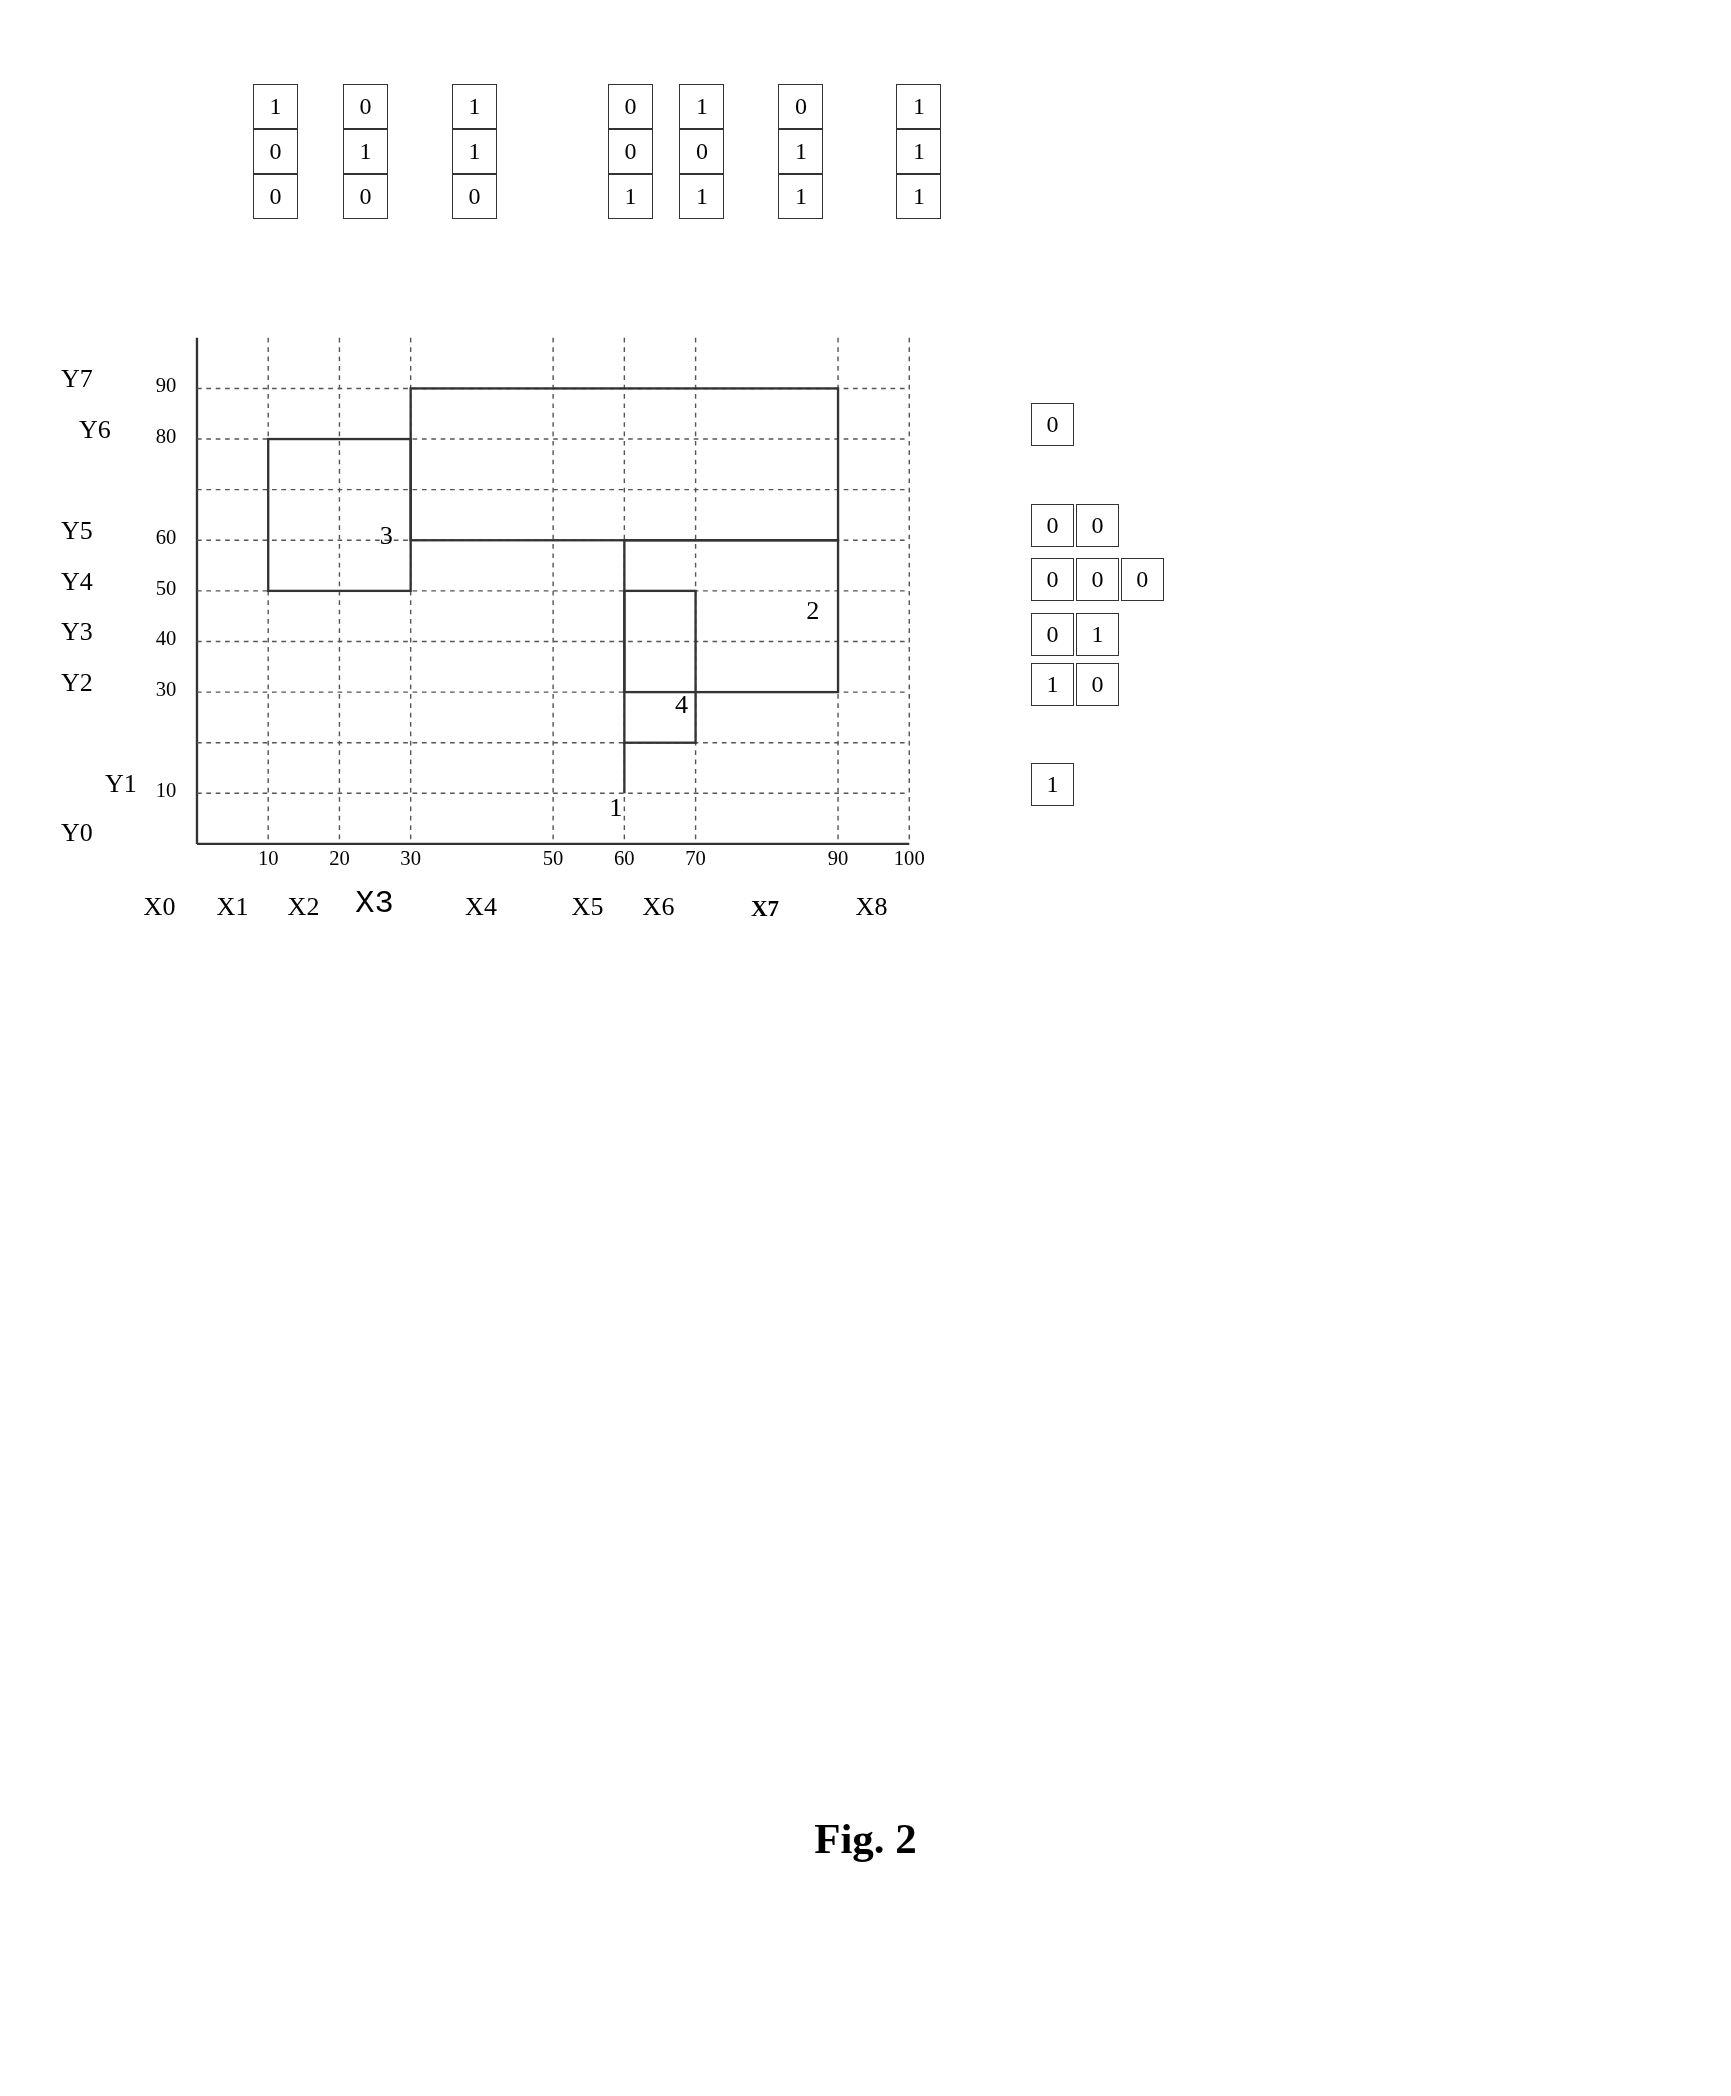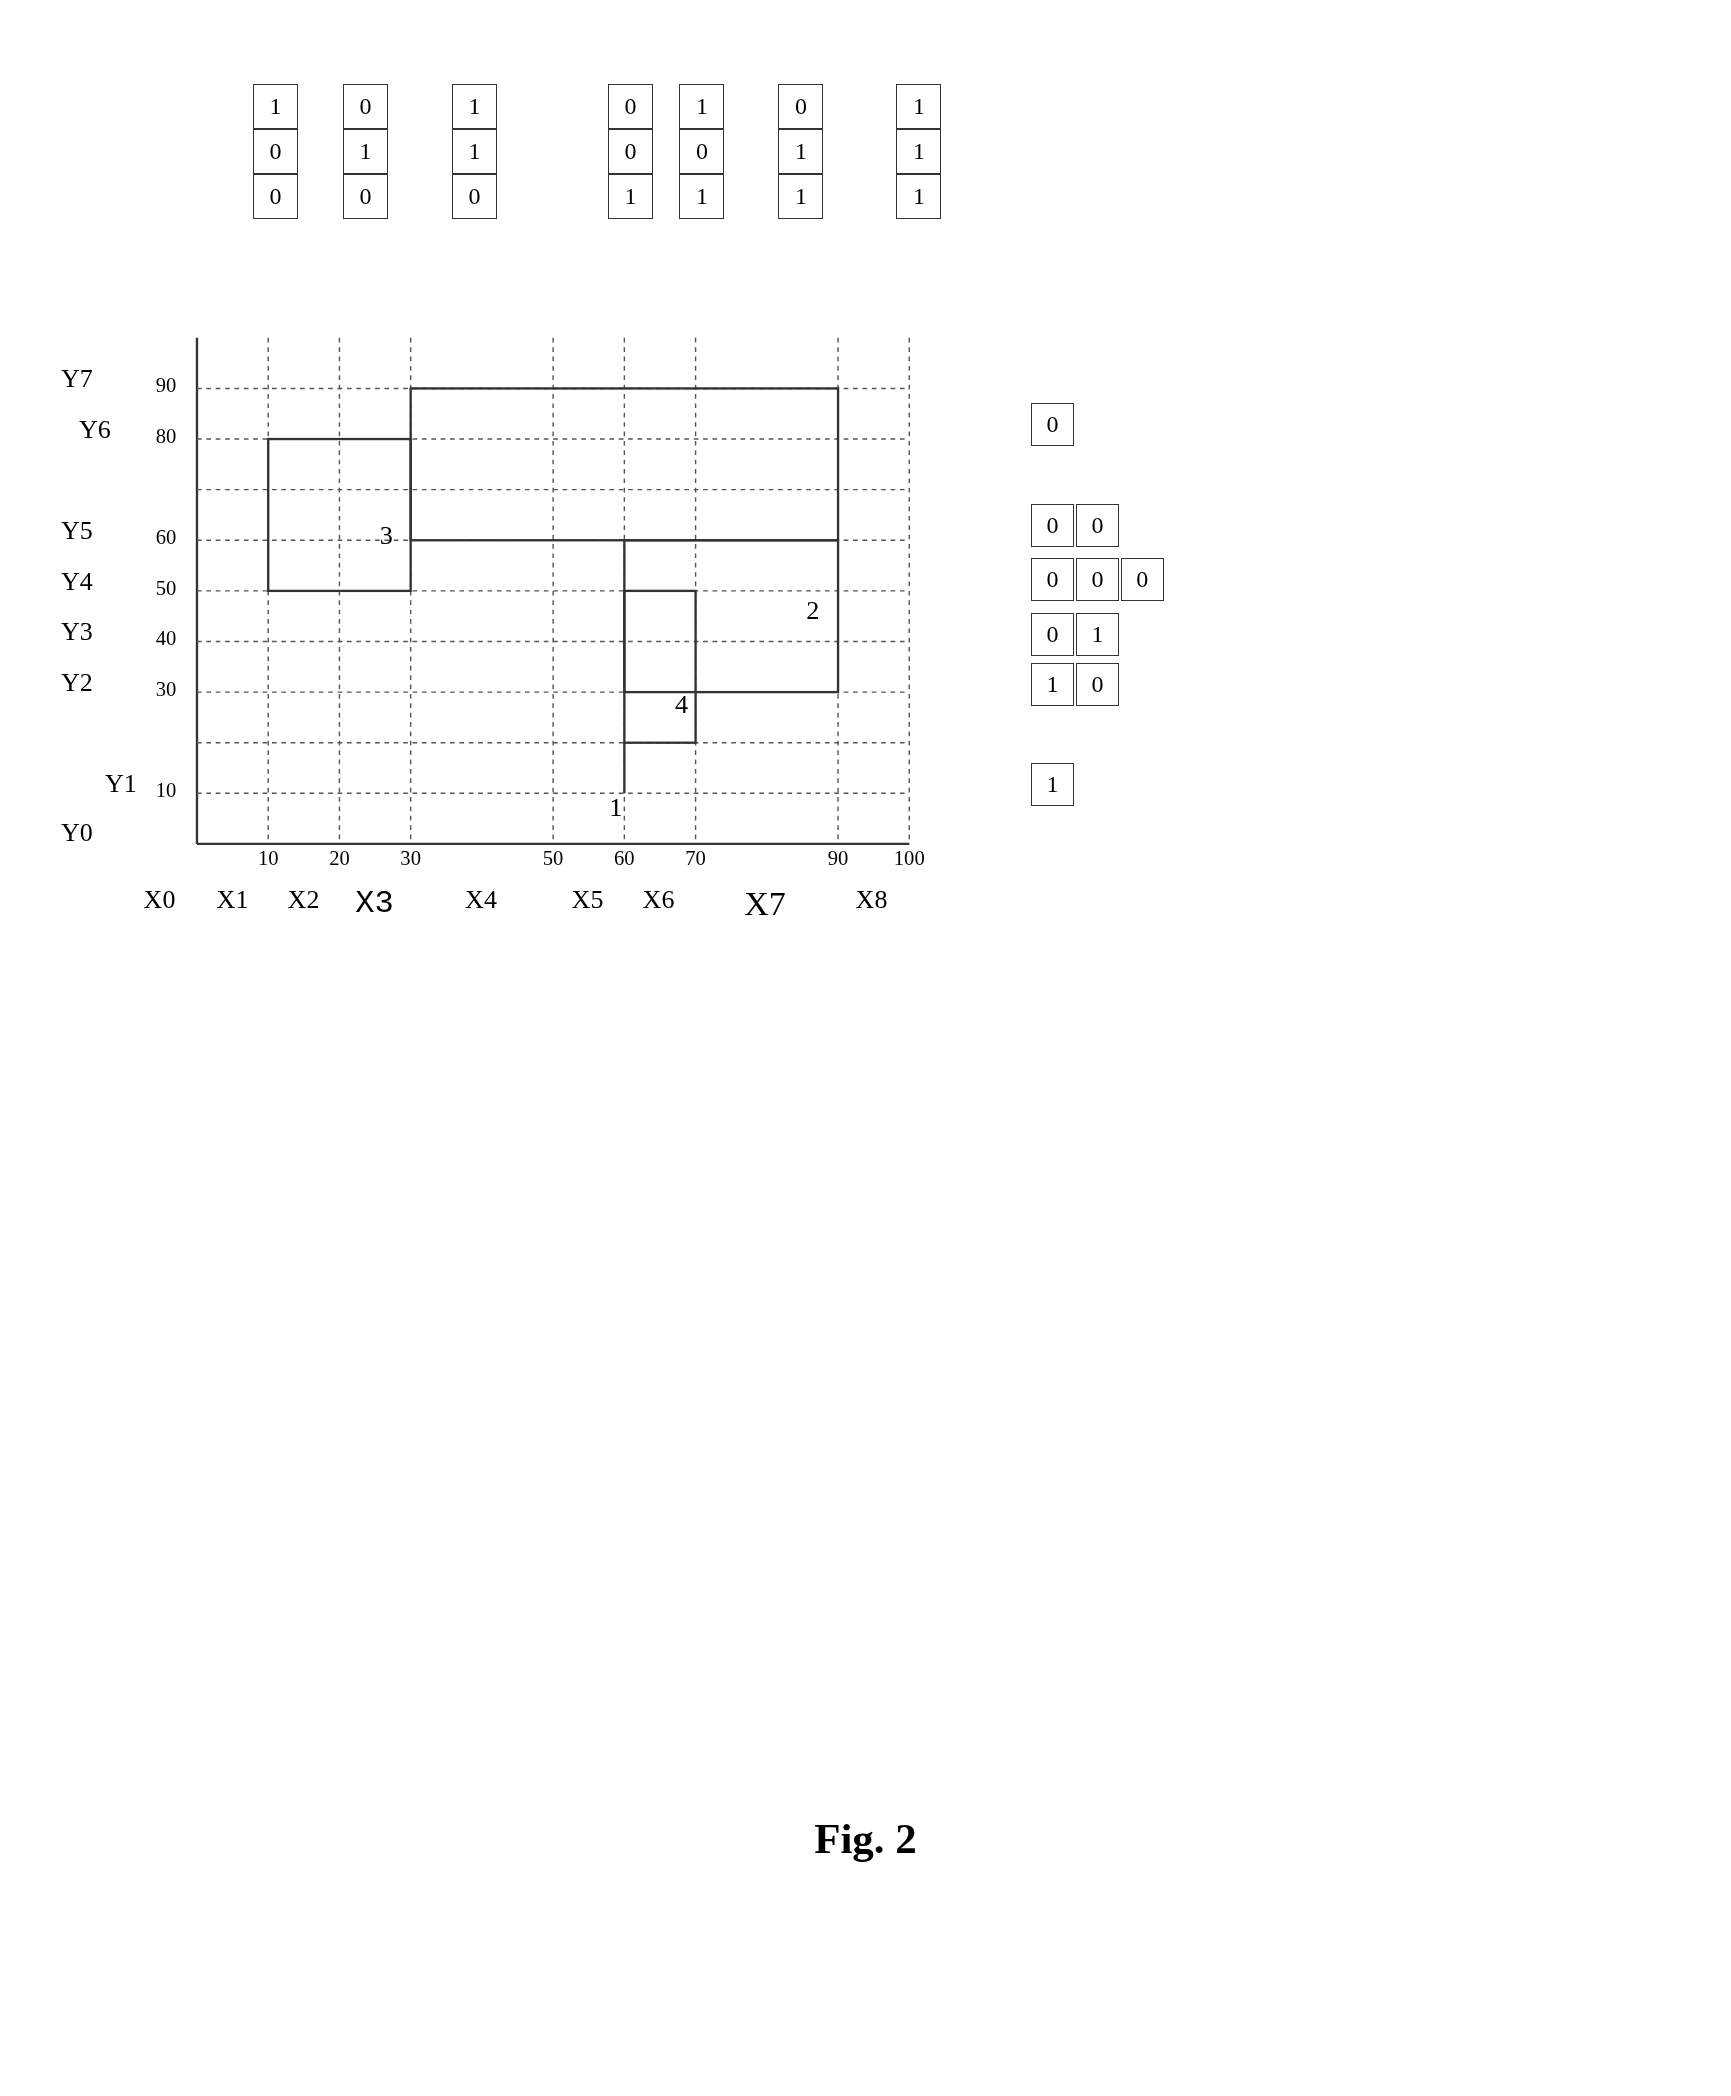--- a/index.html
+++ b/index.html
@@ -156,29 +156,29 @@
     <div style="position:absolute; top:41px; left:0; font-size:26px; font-family:'Times New Roman',serif;">Y7</div>
     <div style="position:absolute; top:92px; left:0; font-size:26px; font-family:'Times New Roman',serif;margin-left:18px;">Y6</div>
     <div style="position:absolute; top:193px; left:0; font-size:26px; font-family:'Times New Roman',serif;">Y5</div>
     <div style="position:absolute; top:244px; left:0; font-size:26px; font-family:'Times New Roman',serif;">Y4</div>
     <div style="position:absolute; top:294px; left:0; font-size:26px; font-family:'Times New Roman',serif;">Y3</div>
     <div style="position:absolute; top:345px; left:0; font-size:26px; font-family:'Times New Roman',serif;">Y2</div>
     <div style="position:absolute; top:446px; left:0; font-size:26px; font-family:'Times New Roman',serif;margin-left:44px;">Y1</div>
     <div style="position:absolute; top:495px; left:0; font-size:26px; font-family:'Times New Roman',serif;">Y0</div>
   </div>
 
-  <div style="position:absolute; top:885px; left:122px; display:flex; width:881px;">
+  <div style="position:absolute; top:885px; left:122px; display:flex; width:881px;align-items:flex-end;">
     <div style="width:75px; font-size:26px; font-family:'Times New Roman',serif; text-align:center;">X0</div>
     <div style="width:71px; font-size:26px; font-family:'Times New Roman',serif; text-align:center;">X1</div>
     <div style="width:71px; font-size:26px; font-family:'Times New Roman',serif; text-align:center;">X2</div>
     <div style="width:71px; font-size:32px; font-family:Liberation Mono, monospace; text-align:center;">X3</div>
     <div style="width:142px; font-size:26px; font-family:'Times New Roman',serif; text-align:center;">X4</div>
     <div style="width:71px; font-size:26px; font-family:'Times New Roman',serif; text-align:center;">X5</div>
     <div style="width:71px; font-size:26px; font-family:'Times New Roman',serif; text-align:center;">X6</div>
-    <div style="width:142px; font-size:34px; font-family:'Times New Roman',serif; text-align:center;">X7</div>
+    <div style="width:142px; font-size:23px; font-family:'Times New Roman',serif; text-align:center;font-weight:bold;">X7</div>
     <div style="width:71px; font-size:26px; font-family:'Times New Roman',serif; text-align:center;">X8</div>
   </div>
 
   <div style="position:absolute; top:403px; left:1031px;">
     <div class="binary-cell" style="width:43px;height:43px;font-size:24px;">0</div>
   </div>
 
   <div style="position:absolute; top:504px; left:1031px; display:flex; gap:1.9px;">
     <div class="binary-cell" style="width:43px;height:43px;font-size:24px;">0</div>
     <div class="binary-cell" style="width:43px;height:43px;font-size:24px;">0</div>

